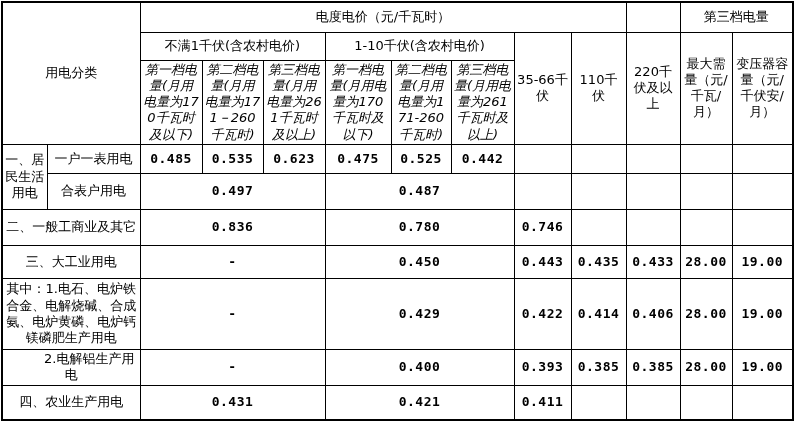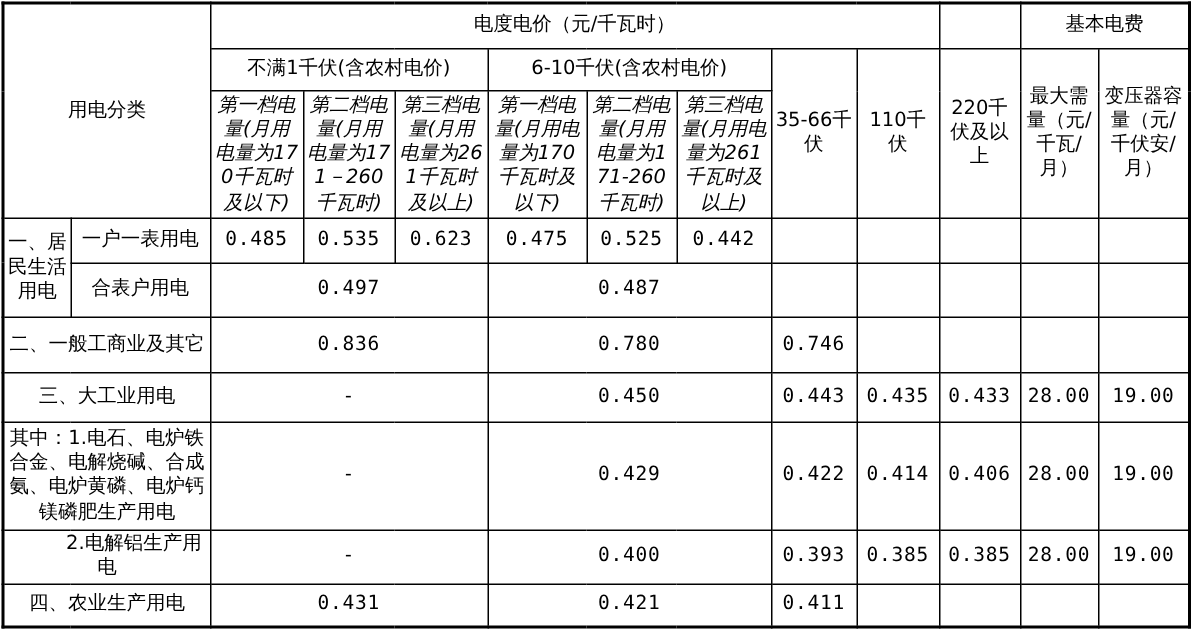--- a/index.html
+++ b/index.html
@@ -57,20 +57,21 @@
     padding-left: 3px;
     padding-right: 2px;
   }
   td.label.indent {
     text-indent: 36px;
   }
   td.num {
     font-family: "DejaVu Sans Mono", monospace;
     font-size: 13px;
     letter-spacing: 0.5px;
+    font-weight: bold;
   }
 </style>
 </head>
 <body>
 
 <div class="page">
   <table class="tariff">
     <colgroup>
       <col style="width:45px">
         <col style="width:93px">
@@ -85,26 +86,26 @@
         <col style="width:54px">
       <col style="width:52px">
         <col style="width:61px">
     </colgroup>
     <tbody>
 
       <tr style="height:30px">
         <td rowspan="3" colspan="2">用电分类</td>
         <td class="title" colspan="8">电度电价（元/千瓦时）</td>
         <td></td>
-        <td class="title" colspan="2">基本电费</td>
+        <td class="title" colspan="2">第三档电量</td>
       </tr>
 
       <tr style="height:28px">
         <td class="group-hdr" colspan="3">不满1千伏(含农村电价)</td>
-        <td class="group-hdr" colspan="3">6-10千伏(含农村电价)</td>
+        <td class="group-hdr" colspan="3">1-10千伏(含农村电价)</td>
         <td class="volt" rowspan="2">35-66千伏</td>
         <td class="volt" rowspan="2">110千伏</td>
         <td class="volt" rowspan="2">220千伏及以上</td>
         <td class="volt" rowspan="2">最大需量（元/千瓦/月）</td>
         <td class="volt" rowspan="2">变压器容量（元/千伏安/月）</td>
       </tr>
 
       <tr style="height:83px">
         <td class="tier">第一档电量(月用电量为170千瓦时及以下)</td>
         <td class="tier">第二档电量(月用电量为171－260千瓦时)</td>
@@ -178,21 +179,21 @@
         <td class="label indent" colspan="2">2.电解铝生产用电</td>
         <td class="num" colspan="3">-</td>
         <td class="num" colspan="3">0.400</td>
         <td class="num">0.393</td>
         <td class="num">0.385</td>
         <td class="num">0.385</td>
         <td class="num">28.00</td>
         <td class="num">19.00</td>
       </tr>
 
-      <tr style="height:28px">
+      <tr style="height:35px">
         <td class="label" colspan="2">四、农业生产用电</td>
         <td class="num" colspan="3">0.431</td>
         <td class="num" colspan="3">0.421</td>
         <td class="num">0.411</td>
         <td class="num"></td>
         <td class="num"></td>
         <td class="num"></td>
         <td class="num"></td>
       </tr>
     </tbody>

